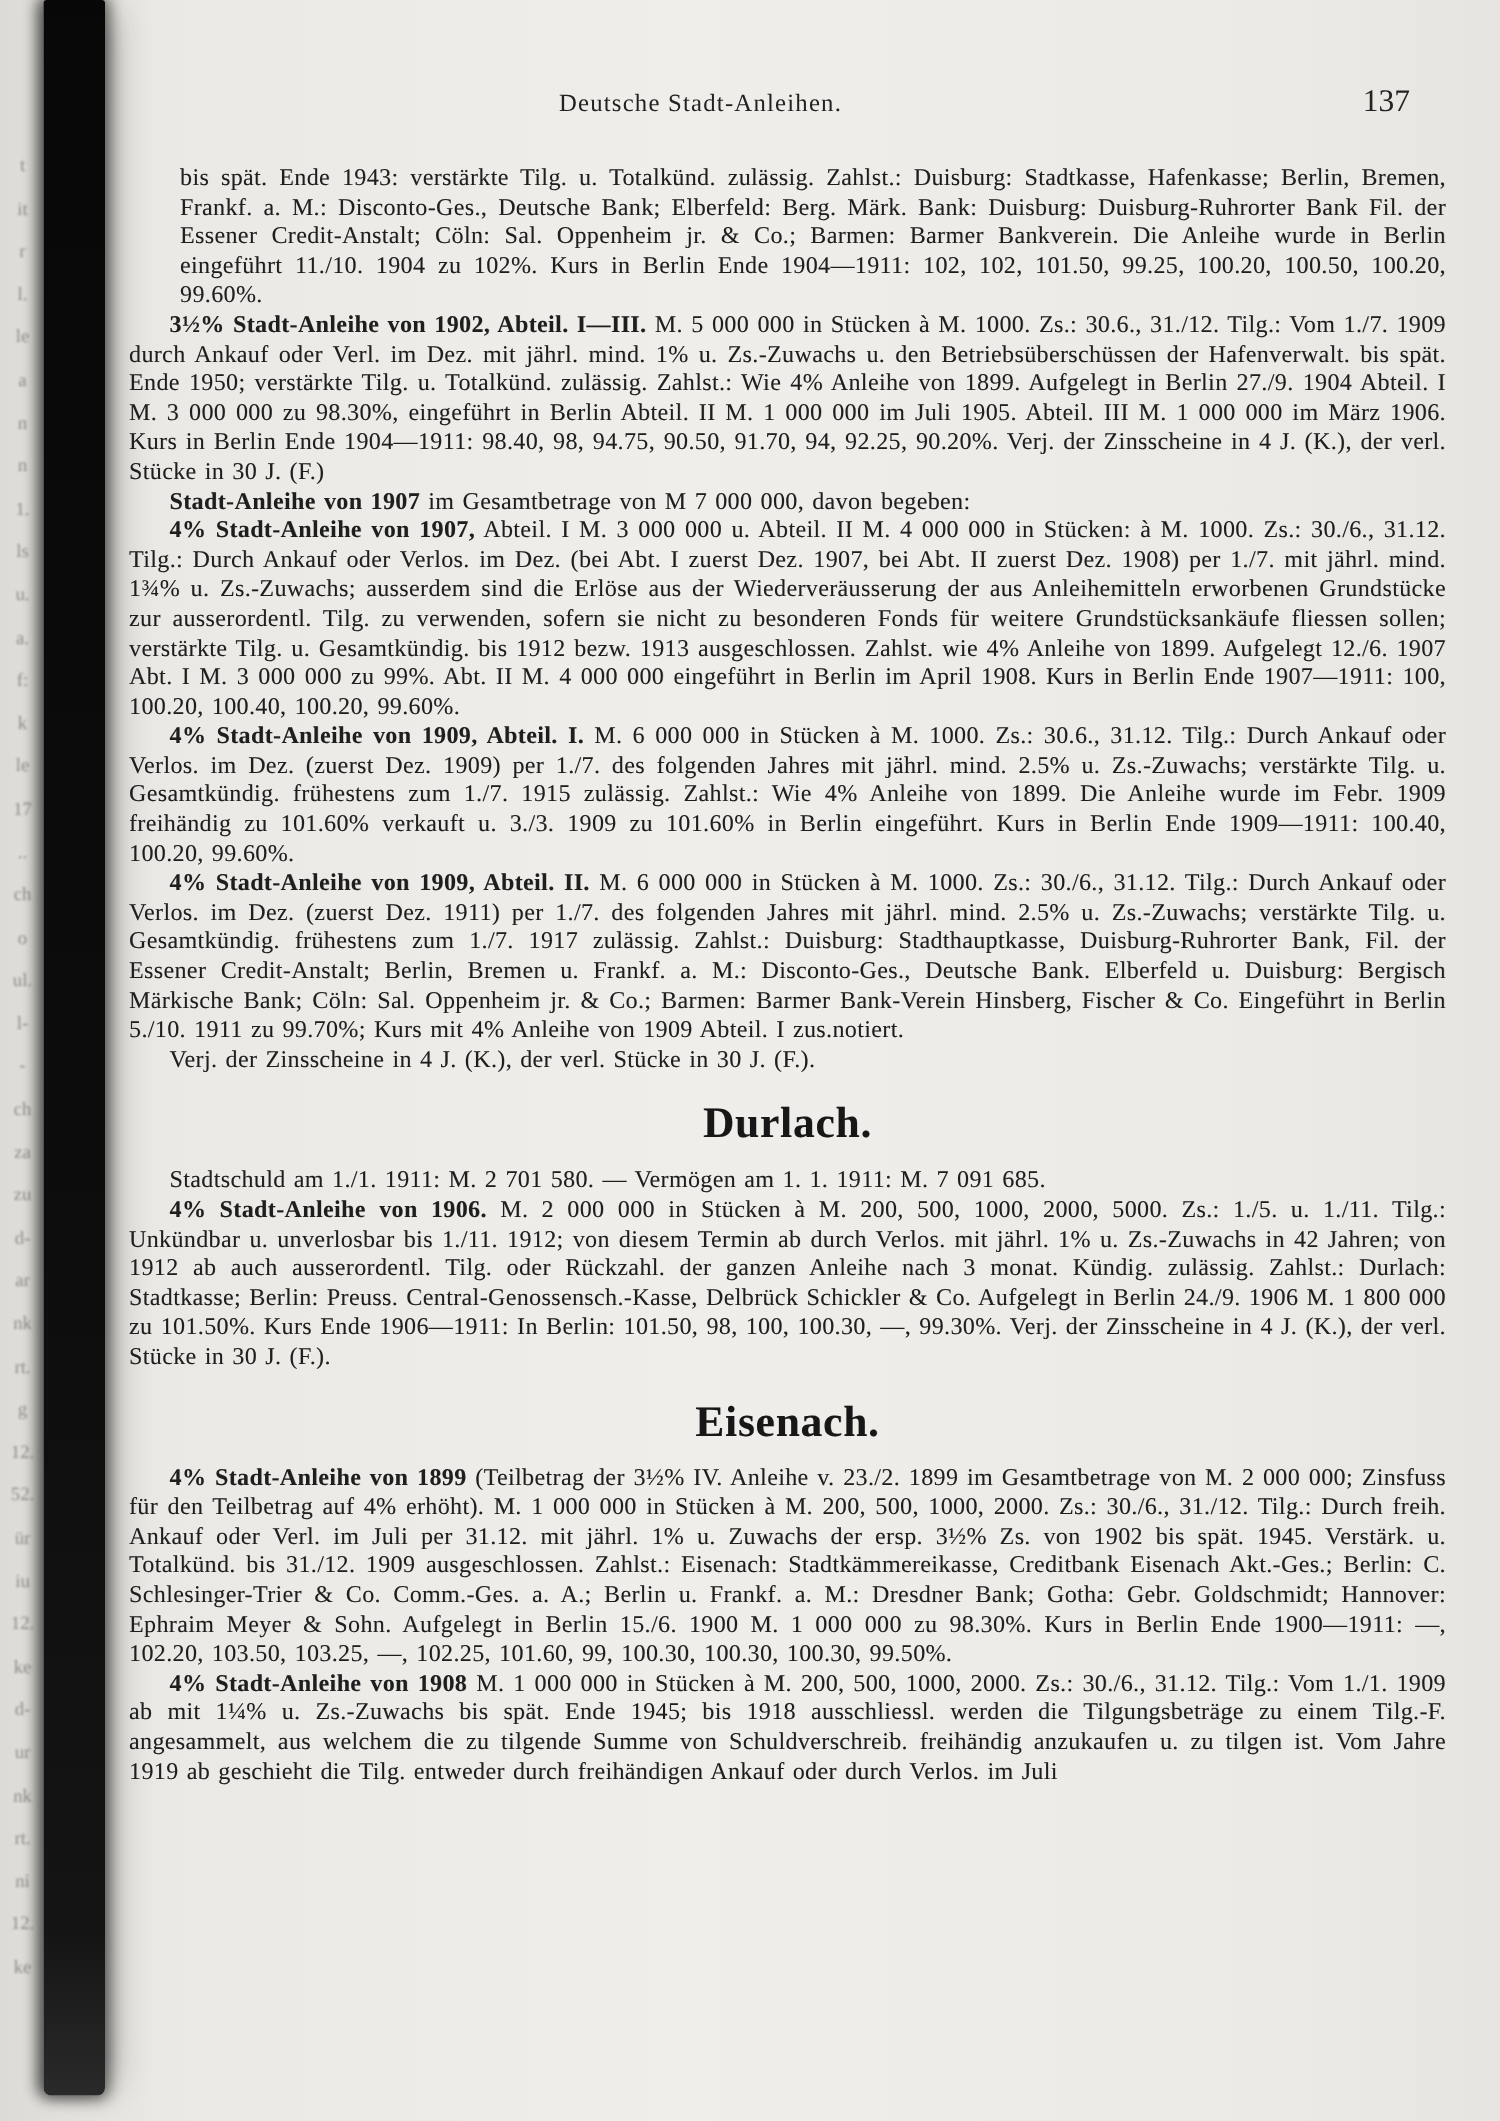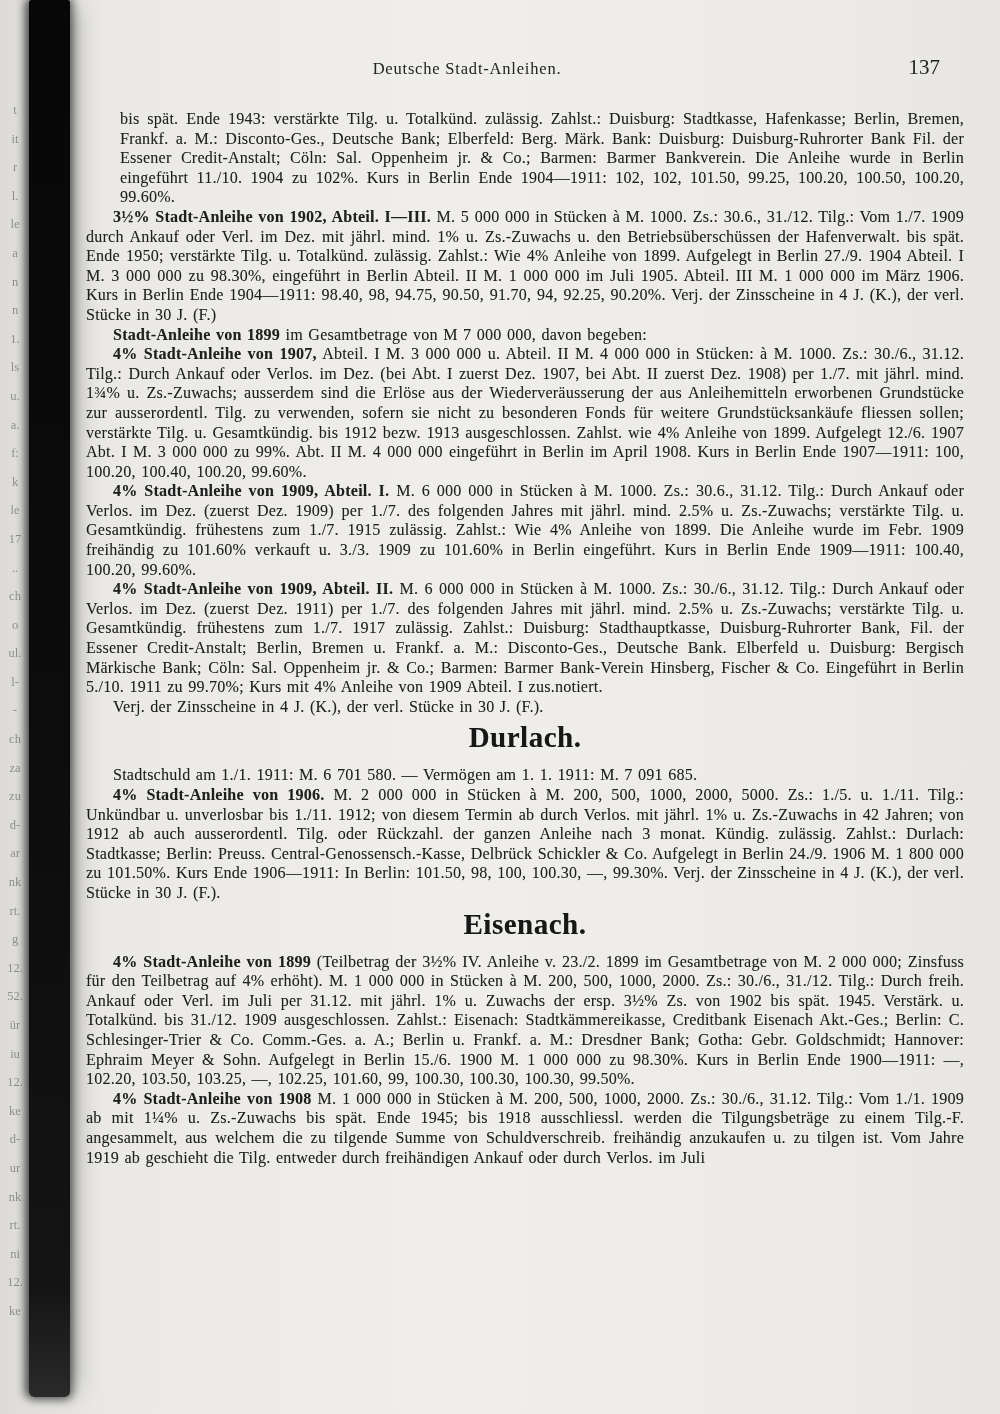--- a/index.html
+++ b/index.html
@@ -79,21 +79,21 @@
   .para { text-indent: 27px; }
   .para.noindent { text-indent: 0; margin-left: 34px; }
   .lead { font-weight: 700; }
 
   .city-heading {
     font-size: 29px;
     line-height: 33px;
     font-weight: 700;
     text-align: center;
     letter-spacing: .5px;
-    margin: 5px 0 11px;
+    margin: 17px 0 11px;
     color: #171717;
     text-indent: 0;
   }
 </style>
 </head>
 <body>
 
 <div class="page">
 
   <div class="gutter-shadow"></div>
@@ -149,34 +149,34 @@
       <span class="page-number">137</span>
     </header>
 
     <main class="body-text">
 
       <p class="para noindent"><span>bis spät. Ende 1943: verstärkte Tilg. u. Totalkünd. zulässig. Zahlst.: Duisburg: Stadtkasse, Hafenkasse; Berlin, Bremen, Frankf. a. M.: Disconto-Ges., Deutsche Bank; Elberfeld: Berg. Märk. Bank: Duisburg: Duisburg-Ruhrorter Bank Fil. der Essener Credit-Anstalt; Cöln: Sal. Oppenheim jr. &amp; Co.; Barmen: Barmer Bankverein. Die Anleihe wurde in Berlin eingeführt 11./10. 1904 zu 102%. Kurs in Berlin Ende 1904—1911: 102, 102, 101.50, 99.25, 100.20, 100.50, 100.20, 99.60%.</span></p>
 
 
       <p class="para"><b class="lead">3½% Stadt-Anleihe von 1902, Abteil. I—III.</b><span> M. 5 000 000 in Stücken à M. 1000. Zs.: 30.6., 31./12. Tilg.: Vom 1./7. 1909 durch Ankauf oder Verl. im Dez. mit jährl. mind. 1% u. Zs.-Zuwachs u. den Betriebsüberschüssen der Hafenverwalt. bis spät. Ende 1950; verstärkte Tilg. u. Totalkünd. zulässig. Zahlst.: Wie 4% Anleihe von 1899. Aufgelegt in Berlin 27./9. 1904 Abteil. I M. 3 000 000 zu 98.30%, eingeführt in Berlin Abteil. II M. 1 000 000 im Juli 1905. Abteil. III M. 1 000 000 im März 1906. Kurs in Berlin Ende 1904—1911: 98.40, 98, 94.75, 90.50, 91.70, 94, 92.25, 90.20%. Verj. der Zinsscheine in 4 J. (K.), der verl. Stücke in 30 J. (F.)</span></p>
 
-      <p class="para"><b class="lead">Stadt-Anleihe von 1899</b><span> im Gesamtbetrage von M 7 000 000, davon begeben:</span></p>
+      <p class="para"><b class="lead">Stadt-Anleihe von 1907</b><span> im Gesamtbetrage von M 7 000 000, davon begeben:</span></p>
 
       <p class="para"><b class="lead">4% Stadt-Anleihe von 1907,</b><span> Abteil. I M. 3 000 000 u. Abteil. II M. 4 000 000 in Stücken: à M. 1000. Zs.: 30./6., 31.12. Tilg.: Durch Ankauf oder Verlos. im Dez. (bei Abt. I zuerst Dez. 1907, bei Abt. II zuerst Dez. 1908) per 1./7. mit jährl. mind. 1¾% u. Zs.-Zuwachs; ausserdem sind die Erlöse aus der Wiederveräusserung der aus Anleihemitteln erworbenen Grundstücke zur ausserordentl. Tilg. zu verwenden, sofern sie nicht zu besonderen Fonds für weitere Grundstücksankäufe fliessen sollen; verstärkte Tilg. u. Gesamtkündig. bis 1912 bezw. 1913 ausgeschlossen. Zahlst. wie 4% Anleihe von 1899. Aufgelegt 12./6. 1907 Abt. I M. 3 000 000 zu 99%. Abt. II M. 4 000 000 eingeführt in Berlin im April 1908. Kurs in Berlin Ende 1907—1911: 100, 100.20, 100.40, 100.20, 99.60%.</span></p>
 
 
       <p class="para"><b class="lead">4% Stadt-Anleihe von 1909, Abteil. I.</b><span> M. 6 000 000 in Stücken à M. 1000. Zs.: 30.6., 31.12. Tilg.: Durch Ankauf oder Verlos. im Dez. (zuerst Dez. 1909) per 1./7. des folgenden Jahres mit jährl. mind. 2.5% u. Zs.-Zuwachs; verstärkte Tilg. u. Gesamtkündig. frühestens zum 1./7. 1915 zulässig. Zahlst.: Wie 4% Anleihe von 1899. Die Anleihe wurde im Febr. 1909 freihändig zu 101.60% verkauft u. 3./3. 1909 zu 101.60% in Berlin eingeführt. Kurs in Berlin Ende 1909—1911: 100.40, 100.20, 99.60%.</span></p>
 
       <p class="para"><b class="lead">4% Stadt-Anleihe von 1909, Abteil. II.</b><span> M. 6 000 000 in Stücken à M. 1000. Zs.: 30./6., 31.12. Tilg.: Durch Ankauf oder Verlos. im Dez. (zuerst Dez. 1911) per 1./7. des folgenden Jahres mit jährl. mind. 2.5% u. Zs.-Zuwachs; verstärkte Tilg. u. Gesamtkündig. frühestens zum 1./7. 1917 zulässig. Zahlst.: Duisburg: Stadthauptkasse, Duisburg-Ruhrorter Bank, Fil. der Essener Credit-Anstalt; Berlin, Bremen u. Frankf. a. M.: Disconto-Ges., Deutsche Bank. Elberfeld u. Duisburg: Bergisch Märkische Bank; Cöln: Sal. Oppenheim jr. &amp; Co.; Barmen: Barmer Bank-Verein Hinsberg, Fischer &amp; Co. Eingeführt in Berlin 5./10. 1911 zu 99.70%; Kurs mit 4% Anleihe von 1909 Abteil. I zus.notiert.</span></p>
 
       <p class="para"><span>Verj. der Zinsscheine in 4 J. (K.), der verl. Stücke in 30 J. (F.).</span></p>
 
       <h2 class="city-heading">Durlach.</h2>
 
-      <p class="para"><span>Stadtschuld am 1./1. 1911: M. 6 701 580. — Vermögen am 1. 1. 1911: M. 7 091 685.</span></p>
+      <p class="para"><span>Stadtschuld am 1./1. 1911: M. 2 701 580. — Vermögen am 1. 1. 1911: M. 7 091 685.</span></p>
 
       <p class="para"><b class="lead">4% Stadt-Anleihe von 1906.</b><span> M. 2 000 000 in Stücken à M. 200, 500, 1000, 2000, 5000. Zs.: 1./5. u. 1./11. Tilg.: Unkündbar u. unverlosbar bis 1./11. 1912; von diesem Termin ab durch Verlos. mit jährl. 1% u. Zs.-Zuwachs in 42 Jahren; von 1912 ab auch ausserordentl. Tilg. oder Rückzahl. der ganzen Anleihe nach 3 monat. Kündig. zulässig. Zahlst.: Durlach: Stadtkasse; Berlin: Preuss. Central-Genossensch.-Kasse, Delbrück Schickler &amp; Co. Aufgelegt in Berlin 24./9. 1906 M. 1 800 000 zu 101.50%. Kurs Ende 1906—1911: In Berlin: 101.50, 98, 100, 100.30, —, 99.30%. Verj. der Zinsscheine in 4 J. (K.), der verl. Stücke in 30 J. (F.).</span></p>
 
       <h2 class="city-heading">Eisenach.</h2>
 
       <p class="para"><b class="lead">4% Stadt-Anleihe von 1899</b><span> (Teilbetrag der 3½% IV. Anleihe v. 23./2. 1899 im Gesamtbetrage von M. 2 000 000; Zinsfuss für den Teilbetrag auf 4% erhöht). M. 1 000 000 in Stücken à M. 200, 500, 1000, 2000. Zs.: 30./6., 31./12. Tilg.: Durch freih. Ankauf oder Verl. im Juli per 31.12. mit jährl. 1% u. Zuwachs der ersp. 3½% Zs. von 1902 bis spät. 1945. Verstärk. u. Totalkünd. bis 31./12. 1909 ausgeschlossen. Zahlst.: Eisenach: Stadtkämmereikasse, Creditbank Eisenach Akt.-Ges.; Berlin: C. Schlesinger-Trier &amp; Co. Comm.-Ges. a. A.; Berlin u. Frankf. a. M.: Dresdner Bank; Gotha: Gebr. Goldschmidt; Hannover: Ephraim Meyer &amp; Sohn. Aufgelegt in Berlin 15./6. 1900 M. 1 000 000 zu 98.30%. Kurs in Berlin Ende 1900—1911: —, 102.20, 103.50, 103.25, —, 102.25, 101.60, 99, 100.30, 100.30, 100.30, 99.50%.</span></p>
 
       <p class="para"><b class="lead">4% Stadt-Anleihe von 1908</b><span> M. 1 000 000 in Stücken à M. 200, 500, 1000, 2000. Zs.: 30./6., 31.12. Tilg.: Vom 1./1. 1909 ab mit 1¼% u. Zs.-Zuwachs bis spät. Ende 1945; bis 1918 ausschliessl. werden die Tilgungsbeträge zu einem Tilg.-F. angesammelt, aus welchem die zu tilgende Summe von Schuldverschreib. freihändig anzukaufen u. zu tilgen ist. Vom Jahre 1919 ab geschieht die Tilg. entweder durch freihändigen Ankauf oder durch Verlos. im Juli</span></p>
 
     </main>

